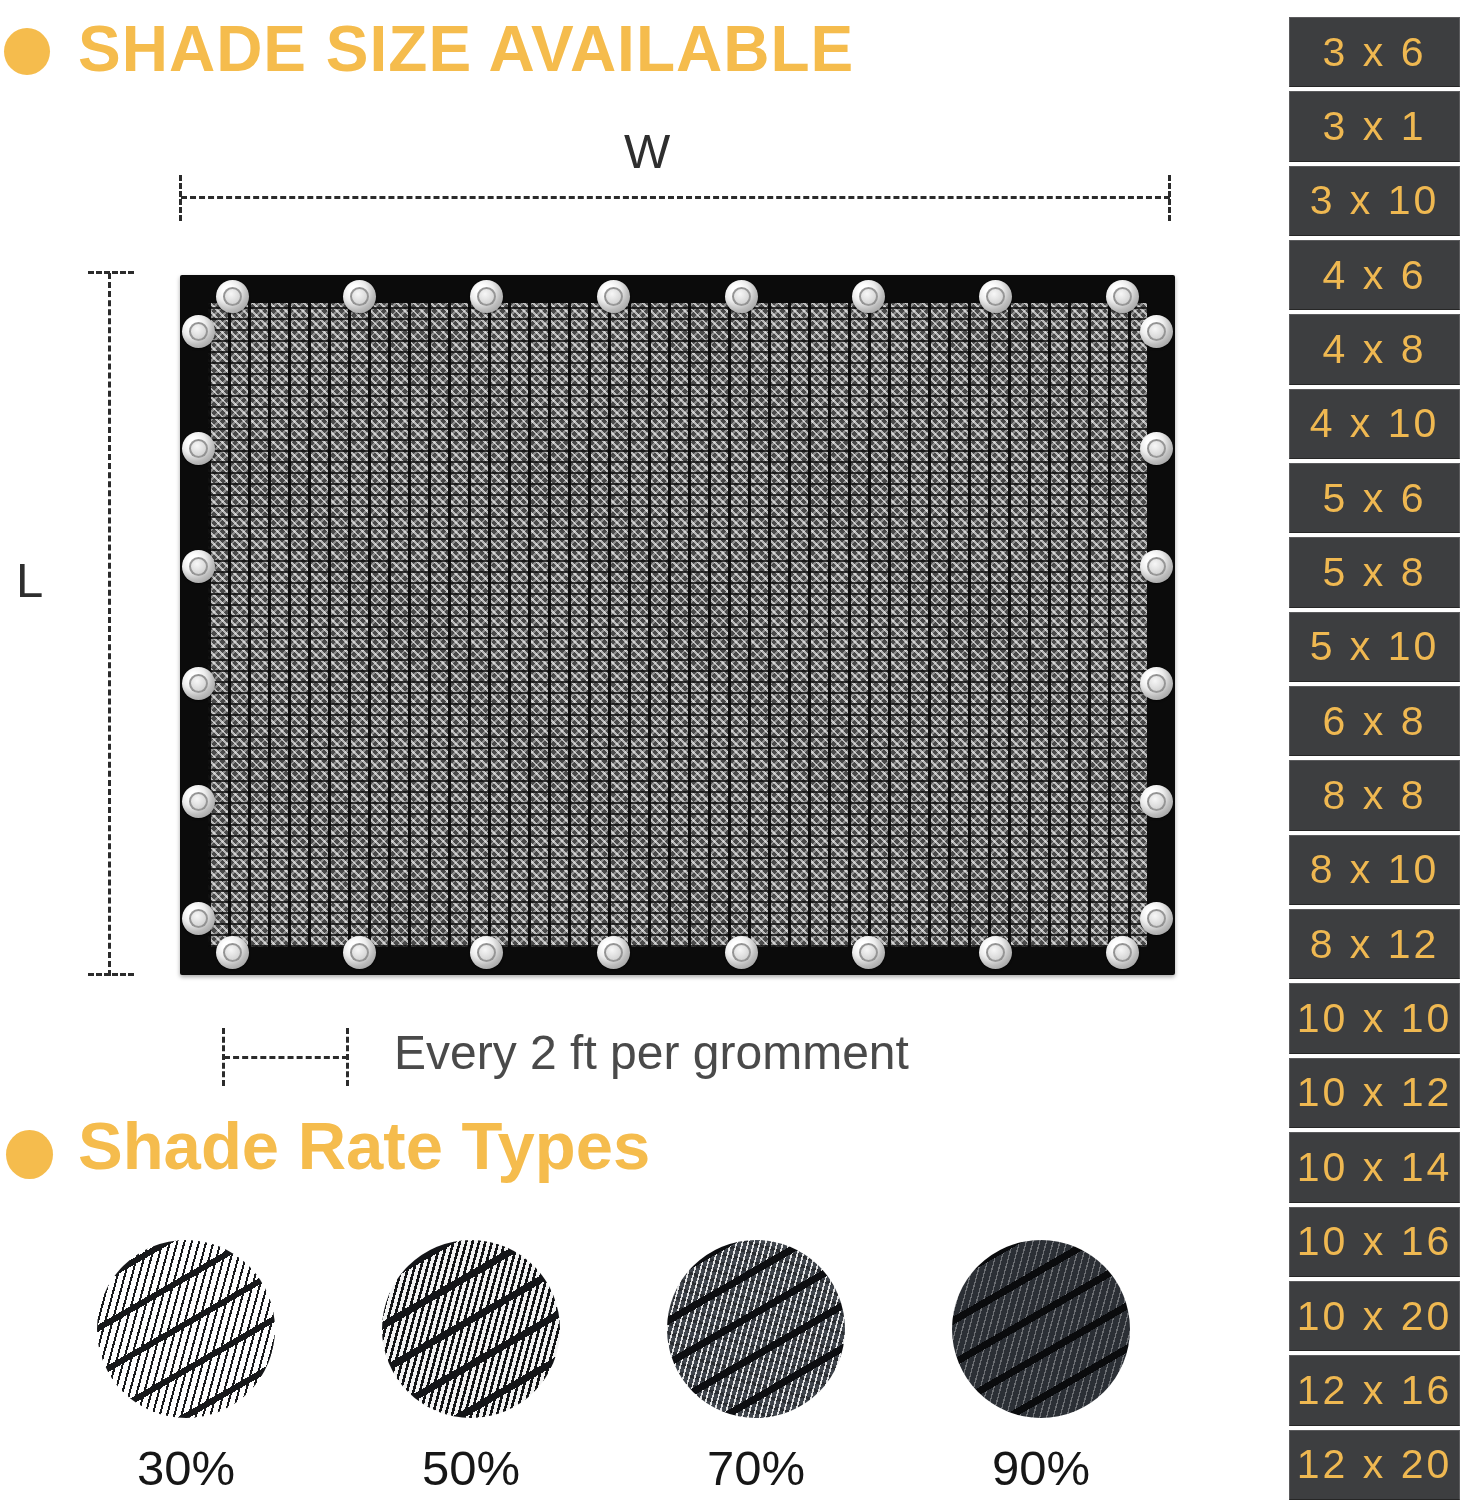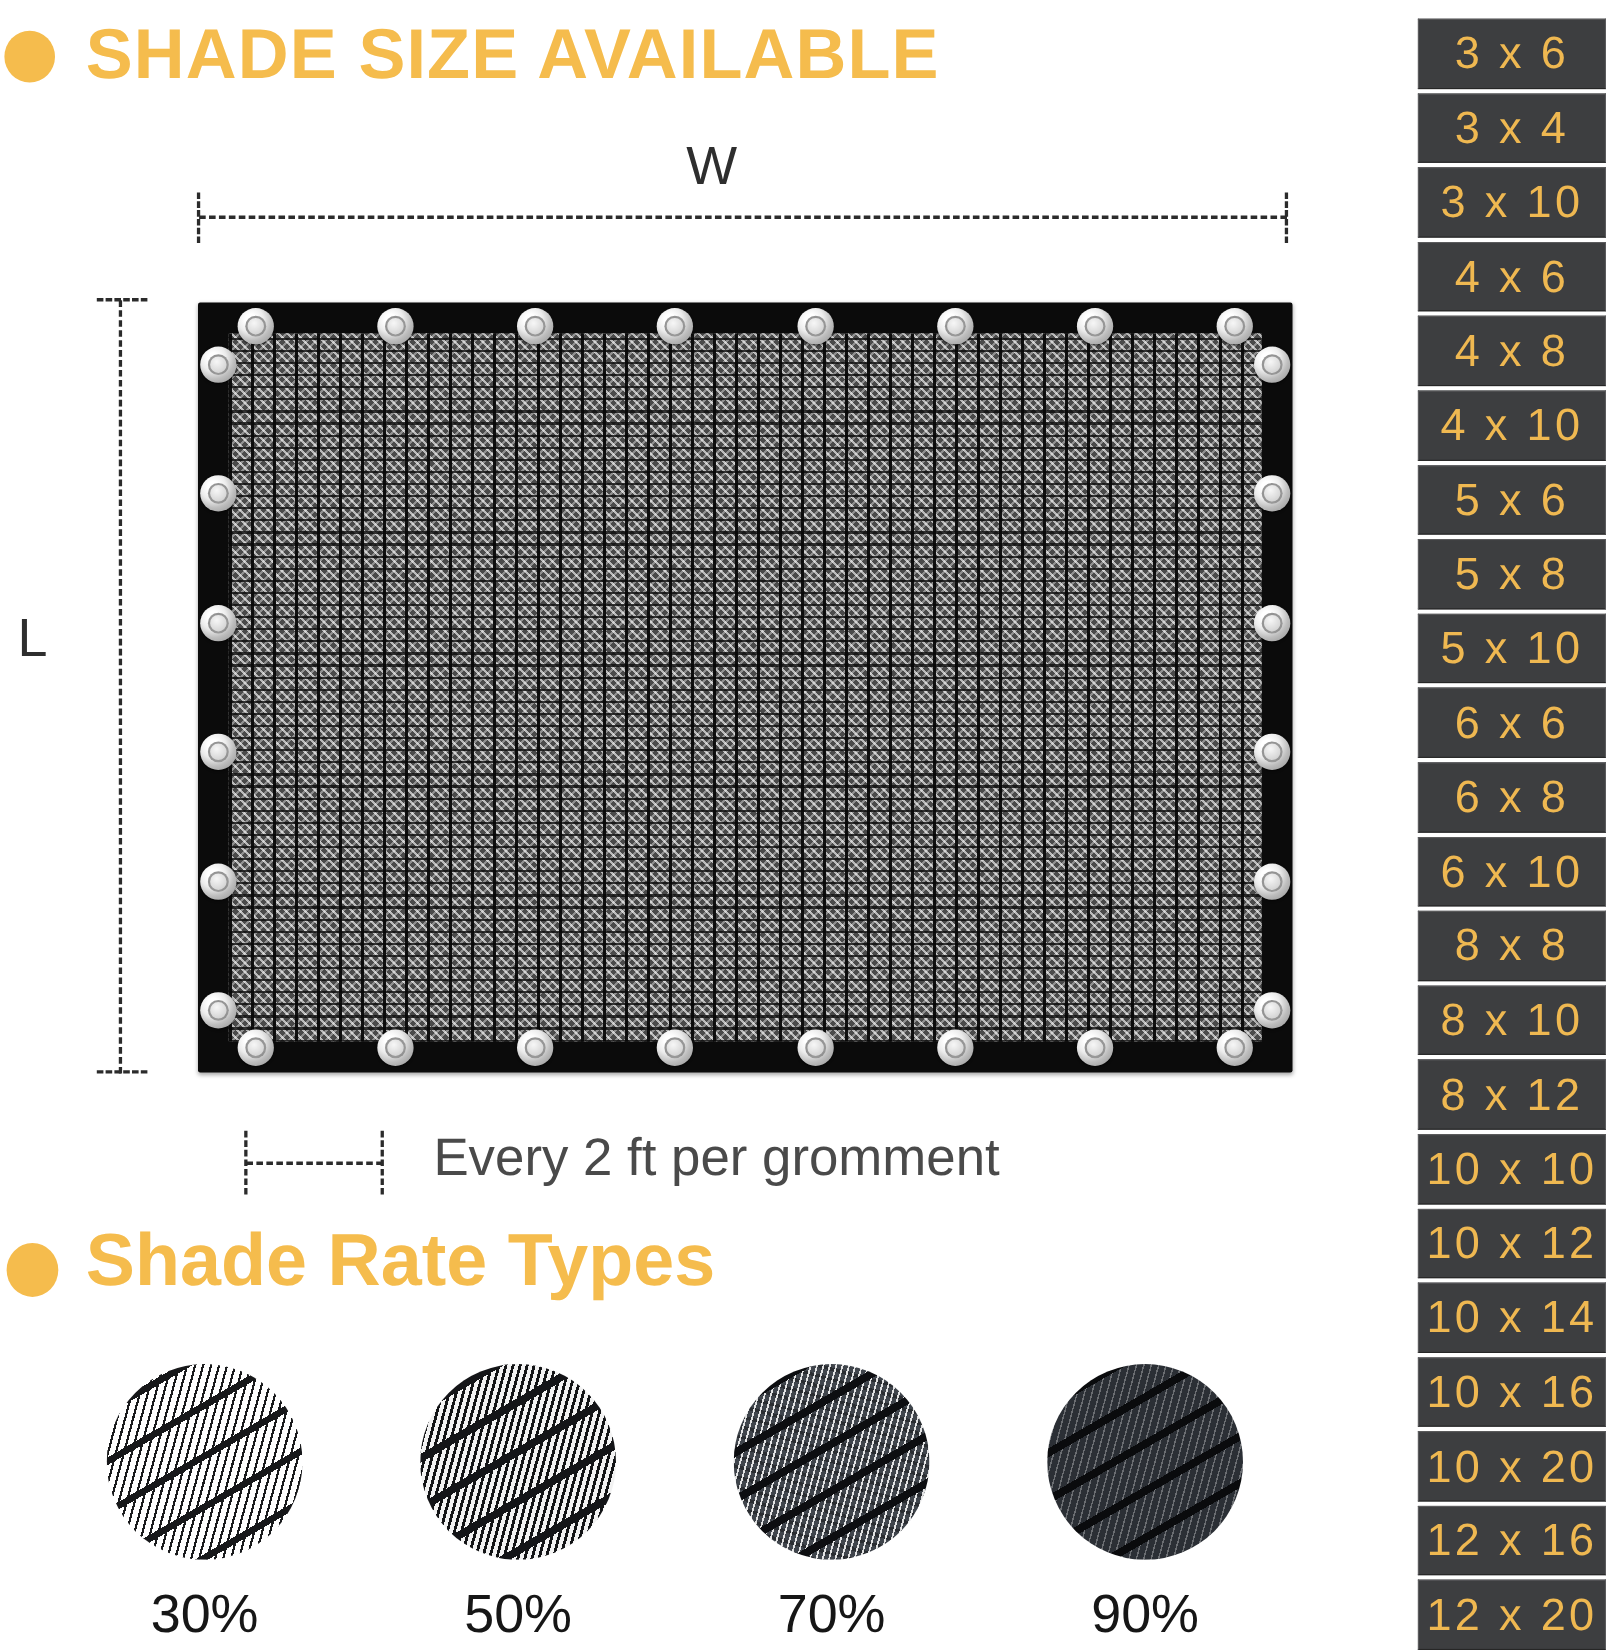--- a/index.html
+++ b/index.html
@@ -193,31 +193,29 @@
       <div class="swatch-label">70%</div>
     </div>
       <div class="swatch-item">
       <div class="swatch s90"></div>
       <div class="swatch-label">90%</div>
     </div>
     </div>
 
   <div class="size-list">
       <div class="size-box">3 x 6</div>
-      <div class="size-box">3 x 4</div>
+      <div class="size-box">3 x 1</div>
       <div class="size-box">3 x 10</div>
       <div class="size-box">4 x 6</div>
       <div class="size-box">4 x 8</div>
       <div class="size-box">4 x 10</div>
       <div class="size-box">5 x 6</div>
       <div class="size-box">5 x 8</div>
       <div class="size-box">5 x 10</div>
-      <div class="size-box">6 x 6</div>
       <div class="size-box">6 x 8</div>
-      <div class="size-box">6 x 10</div>
       <div class="size-box">8 x 8</div>
       <div class="size-box">8 x 10</div>
       <div class="size-box">8 x 12</div>
       <div class="size-box">10 x 10</div>
       <div class="size-box">10 x 12</div>
       <div class="size-box">10 x 14</div>
       <div class="size-box">10 x 16</div>
       <div class="size-box">10 x 20</div>
       <div class="size-box">12 x 16</div>
       <div class="size-box">12 x 20</div>

